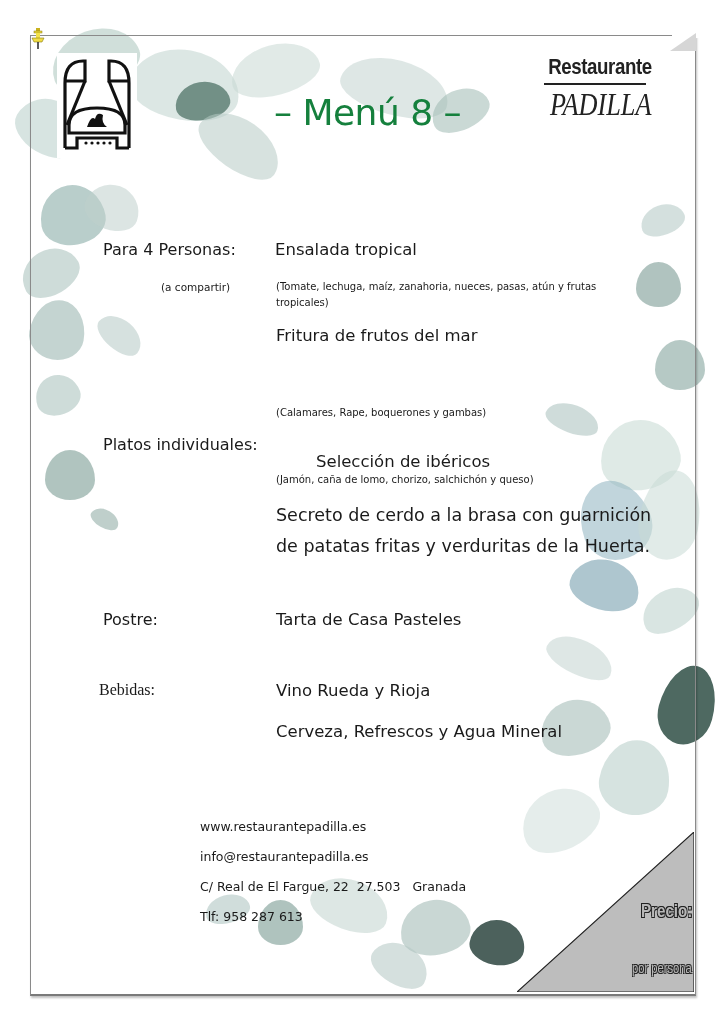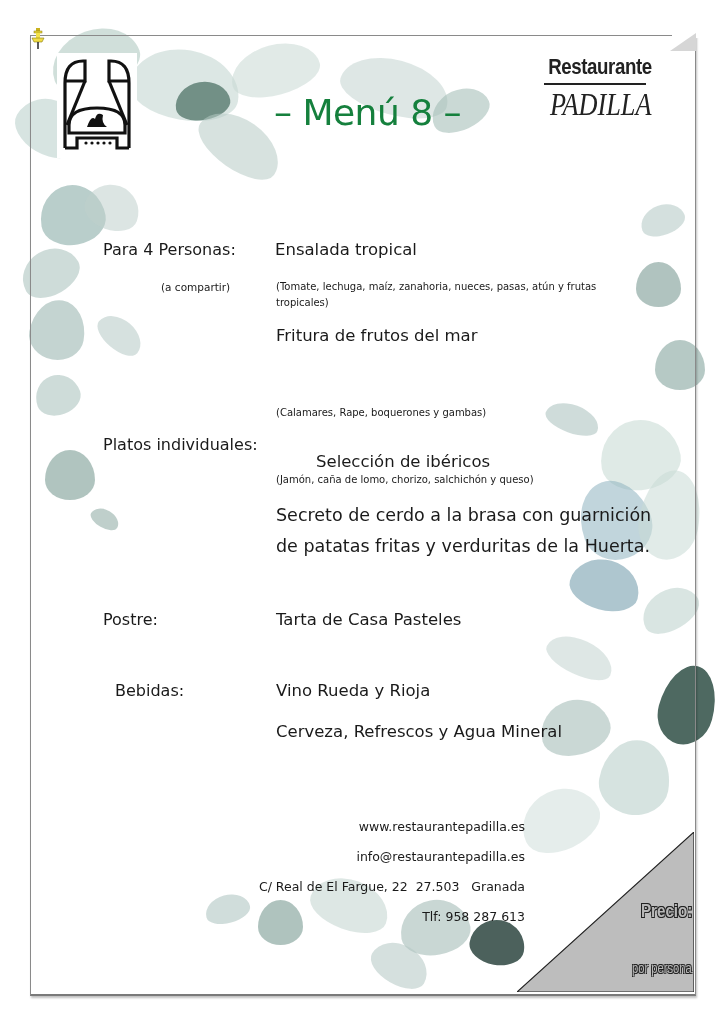--- a/index.html
+++ b/index.html
@@ -19,21 +19,21 @@
                transform:scaleX(0.85); transform-origin:center; color:#222; line-height:26px; }
   .brand-rule { height:2px; background:#222; margin:3px 4px 2px 4px; }
   .brand-bot { font-family:"Liberation Serif", serif; font-style:italic; font-size:32px; color:#222; line-height:34px;
                transform:scaleX(0.82); transform-origin:center; }
   .title { position:absolute; left:240px; top:92px; width:255px; text-align:center; font-size:36px; color:#15803d;
            font-family:"DejaVu Sans", sans-serif; letter-spacing:-0.5px; }
   .label { position:absolute; font-size:16px; color:#1a1a1a; }
   .dish { position:absolute; font-size:16.5px; color:#1a1a1a; }
   .dish-lg { position:absolute; font-size:17.5px; color:#1a1a1a; line-height:30px; }
   .note { position:absolute; font-size:10px; color:#1a1a1a; line-height:16px; }
-  .contact { position:absolute; left:200px; width:325px; text-align:right; font-size:12.5px; color:#1a1a1a; }
+  .contact { position:absolute; left:200px; width:325px; text-align:left; font-size:12.5px; color:#1a1a1a; }
   .price-tri { position:absolute; left:517px; top:832px; width:177px; height:160px; }
   .price-label { position:absolute; font-family:"Liberation Sans", sans-serif; font-weight:bold; color:#b8b8b8;
                  text-shadow: -1px -1px 0 #222, 1px -1px 0 #222, -1px 1px 0 #222, 1px 1px 0 #222;
                  transform:scaleX(0.8); transform-origin:right; }
 </style>
 </head>
 <body>
 
 <div>
 
@@ -129,21 +129,21 @@
 
 <div class="label" style="left:103px;top:435px;">Platos individuales:</div>
 <div class="dish" style="left:276px;top:452px;margin-left:40px;">Selección de ibéricos</div>
 <div class="note" style="left:276px;top:472px;">(Jamón, caña de lomo, chorizo, salchichón y queso)</div>
 <div class="dish-lg" style="left:276px;top:500px;">Secreto de cerdo a la brasa con guarnición</div>
 <div class="dish-lg" style="left:276px;top:531px;">de patatas fritas y verduritas de la Huerta.</div>
 
 <div class="label" style="left:103px;top:610px;">Postre:</div>
 <div class="dish" style="left:276px;top:610px;">Tarta de Casa Pasteles</div>
 
-<div class="label" style="left:115px;top:681px;">Bebidas:</div>
+<div class="label" style="left:99px;top:681px;font-family:Liberation Serif, serif;">Bebidas:</div>
 <div class="dish" style="left:276px;top:681px;">Vino Rueda y Rioja</div>
 <div class="dish" style="left:276px;top:722px;">Cerveza, Refrescos y Agua Mineral</div>
 
 <div class="contact" style="top:819px;">www.restaurantepadilla.es</div>
 <div class="contact" style="top:849px;">info@restaurantepadilla.es</div>
 <div class="contact" style="top:879px;white-space:pre;">C/ Real de El Fargue, 22  27.503   Granada</div>
 <div class="contact" style="top:909px;">Tlf: 958 287 613</div>
 
 <svg class="price-tri" viewBox="0 0 177 160">
   <polygon points="177,0 177,160 0,160" fill="#bdbdbd" stroke="#222" stroke-width="1.2"></polygon>

